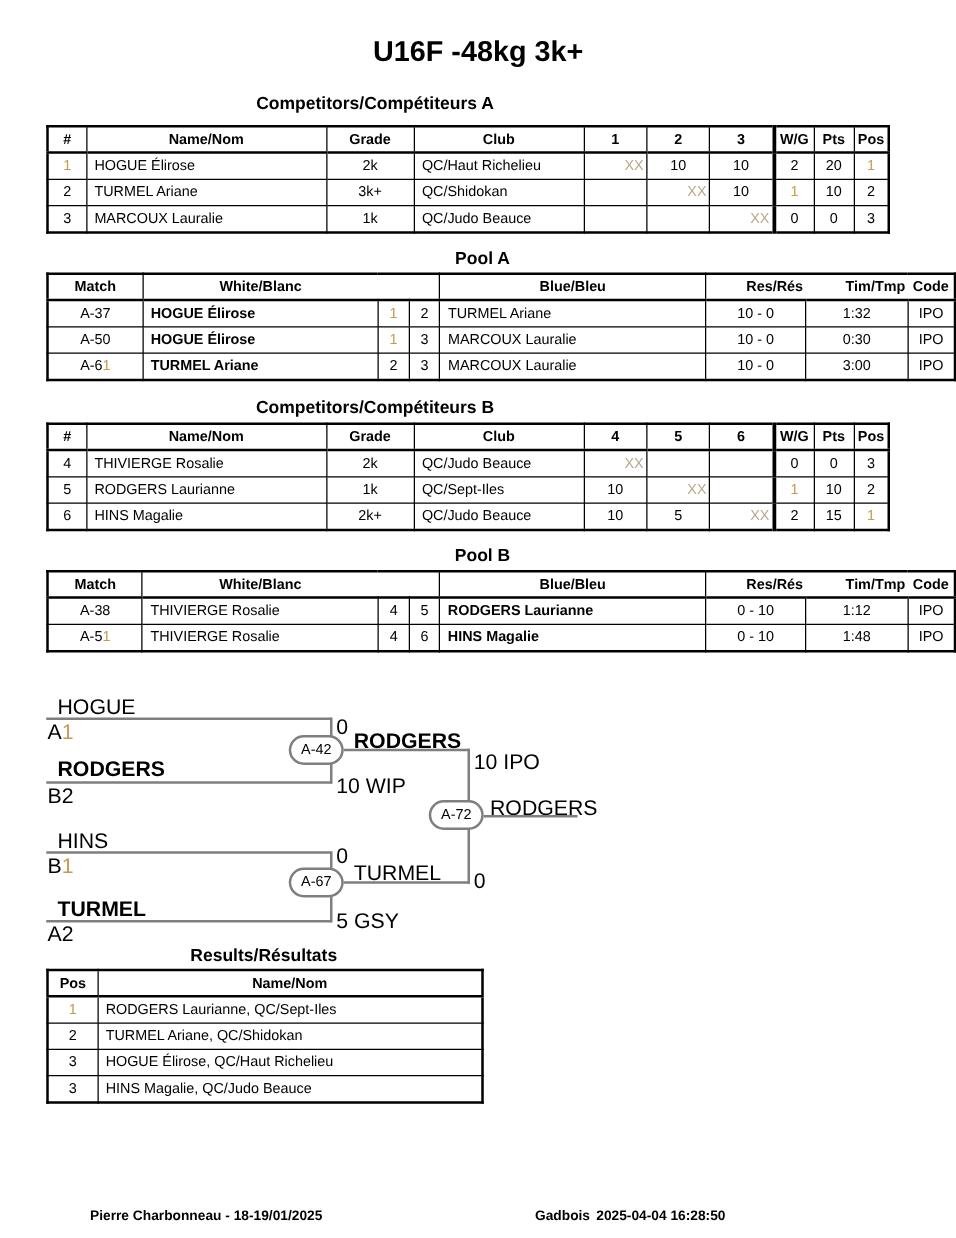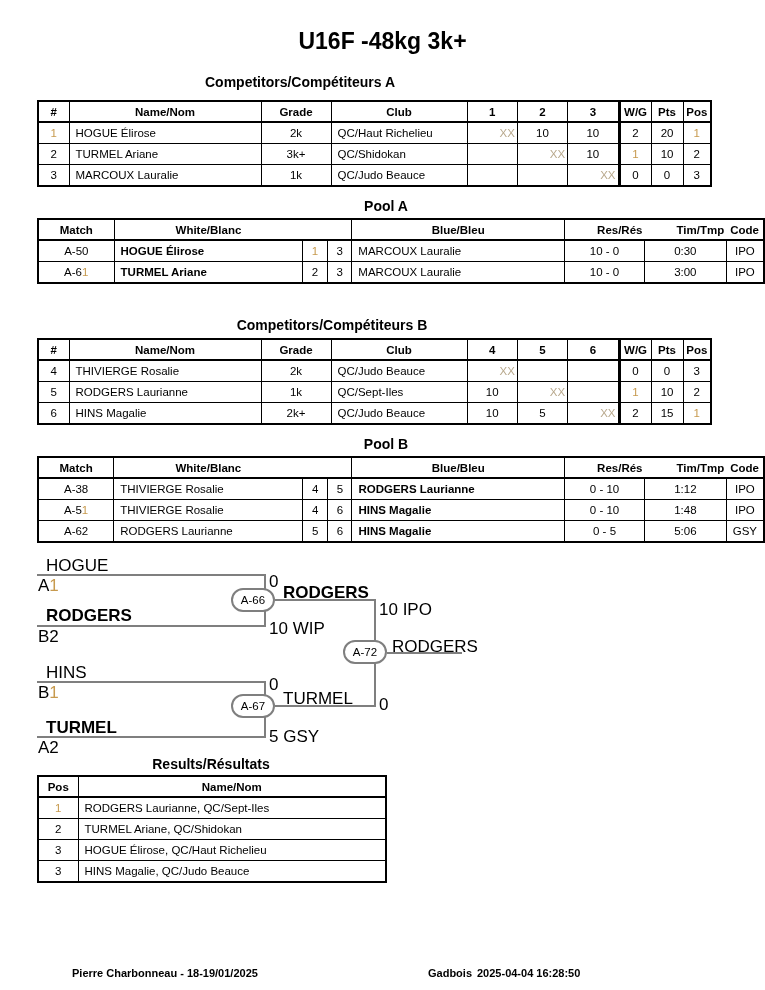--- a/index.html
+++ b/index.html
@@ -3,21 +3,21 @@
 <meta charset="utf-8">
 <style>
   html,body{margin:0;padding:0;background:#fff;}
   .page{position:relative;width:765px;height:990px;background:#fff;
         font-family:"Liberation Sans",sans-serif;color:#000;overflow:hidden;}
   .title{position:absolute;top:28px;left:0;width:765px;text-align:center;
          font-size:23px;font-weight:bold;}
   .sec-title{position:absolute;font-size:14px;font-weight:bold;text-align:center;}
   #sec-comp-a{top:74px;left:0;width:600px;}
   #sec-pool-a{top:198px;left:37px;width:698px;}
-  #sec-comp-b{top:317px;left:0;width:600px;margin-left:32px;}
+  #sec-comp-b{top:317px;left:0;width:600px;}
   #sec-pool-b{top:436px;left:37px;width:698px;}
   #sec-results{top:756px;left:37px;width:348px;}
 
   table{position:absolute;border-collapse:collapse;table-layout:fixed;background:#fff;
         border:2px solid #000;}
   #tbl-comp-a{left:37px;top:100px;}
   #tbl-pool-a{left:37px;top:218px;}
   #tbl-comp-b{left:37px;top:338px;}
   #tbl-pool-b{left:37px;top:456px;}
   #tbl-results{left:37px;top:775px;}
@@ -135,20 +135,30 @@
           <th colspan="1">Match</th>
           <th colspan="3" class="padseed">White/Blanc</th>
           <th colspan="1">Blue/Bleu</th>
           <th colspan="1" class="nsr">Res/Rés</th>
           <th colspan="1" class="nsl nsr">Tim/Tmp</th>
           <th colspan="1" class="nsl">Code</th>
         </tr>
       </thead>
       <tbody>
         <tr>
+          <td class="ac">A-37</td>
+          <td class="al bold">HOGUE Élirose</td>
+          <td class="ac gold">1</td>
+          <td class="ac">2</td>
+          <td class="al">TURMEL Ariane</td>
+          <td class="ac">10 - 0</td>
+          <td class="ac">1:32</td>
+          <td class="ac">IPO</td>
+        </tr>
+        <tr>
           <td class="ac">A-50</td>
           <td class="al bold">HOGUE Élirose</td>
           <td class="ac gold">1</td>
           <td class="ac">3</td>
           <td class="al">MARCOUX Lauralie</td>
           <td class="ac">10 - 0</td>
           <td class="ac">0:30</td>
           <td class="ac">IPO</td>
         </tr>
         <tr>
@@ -268,47 +278,37 @@
         <tr>
           <td class="ac"><span>A-5</span><span class="gold">1</span></td>
           <td class="al">THIVIERGE Rosalie</td>
           <td class="ac">4</td>
           <td class="ac">6</td>
           <td class="al bold">HINS Magalie</td>
           <td class="ac">0 - 10</td>
           <td class="ac">1:48</td>
           <td class="ac">IPO</td>
         </tr>
-        <tr>
-          <td class="ac">A-62</td>
-          <td class="al">RODGERS Laurianne</td>
-          <td class="ac">5</td>
-          <td class="ac">6</td>
-          <td class="al bold">HINS Magalie</td>
-          <td class="ac">0 - 5</td>
-          <td class="ac">5:06</td>
-          <td class="ac">GSY</td>
-        </tr>
       </tbody>
     </table>
 
   <div>
 
     <div class="bk-label" style="left:46px;top:557px;">HOGUE</div>
     <div class="bk-line-h" style="left:37px;top:574px;width:228px;"></div>
     <div class="bk-label" style="left:38px;top:577px;"><span>A</span><span class="gold">1</span></div>
     <div class="bk-label" style="left:269px;top:573px;">0</div>
 
     <div class="bk-label bold" style="left:46px;top:607px;">RODGERS</div>
     <div class="bk-line-h" style="left:37px;top:625px;width:228px;"></div>
     <div class="bk-label" style="left:38px;top:628px;text-align:right;">B2</div>
     <div class="bk-label" style="left:269px;top:620px;">10 WIP</div>
 
     <div class="bk-line-v" style="left:264px;top:574px;height:53px;"></div>
-    <div class="bk-oval" style="left:231px;top:588px;">A-66</div>
+    <div class="bk-oval" style="left:231px;top:588px;">A-42</div>
 
     <div class="bk-label bold" style="left:283px;top:584px;">RODGERS</div>
     <div class="bk-line-h" style="left:275px;top:599px;width:101px;"></div>
     <div class="bk-label" style="left:379px;top:601px;">10 IPO</div>
 
     <div class="bk-label" style="left:46px;top:664px;">HINS</div>
     <div class="bk-line-h" style="left:37px;top:681px;width:228px;"></div>
     <div class="bk-label" style="left:38px;top:684px;"><span>B</span><span class="gold">1</span></div>
     <div class="bk-label" style="left:269px;top:676px;">0</div>
 

